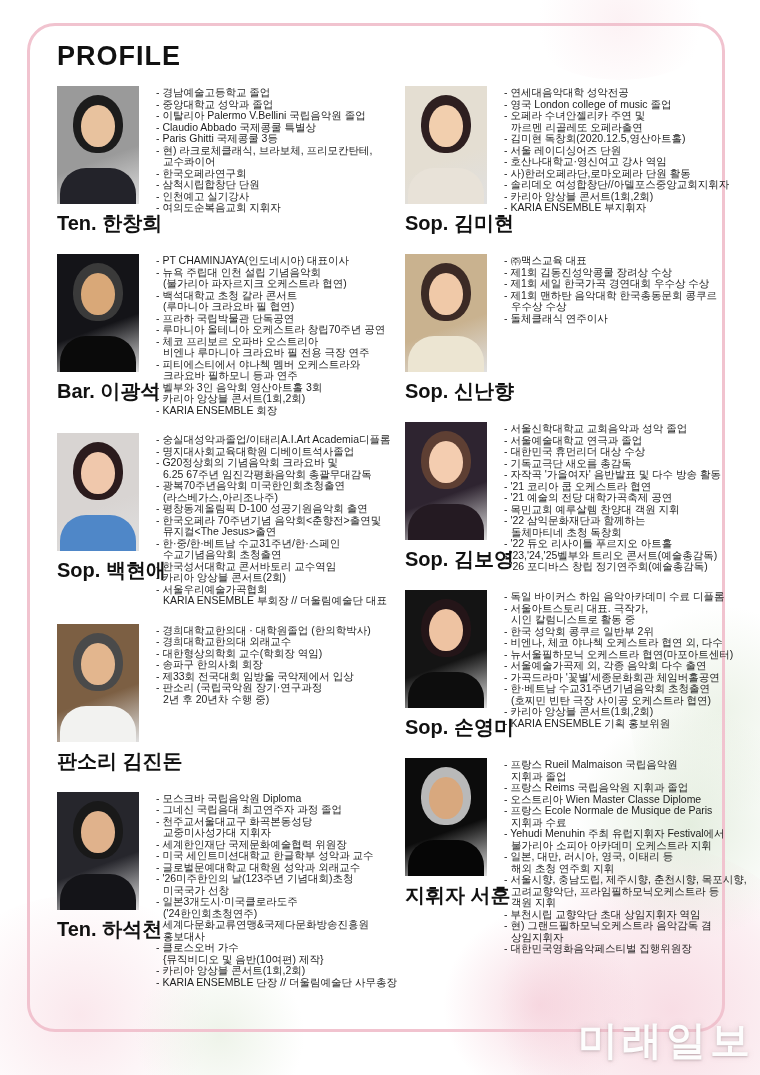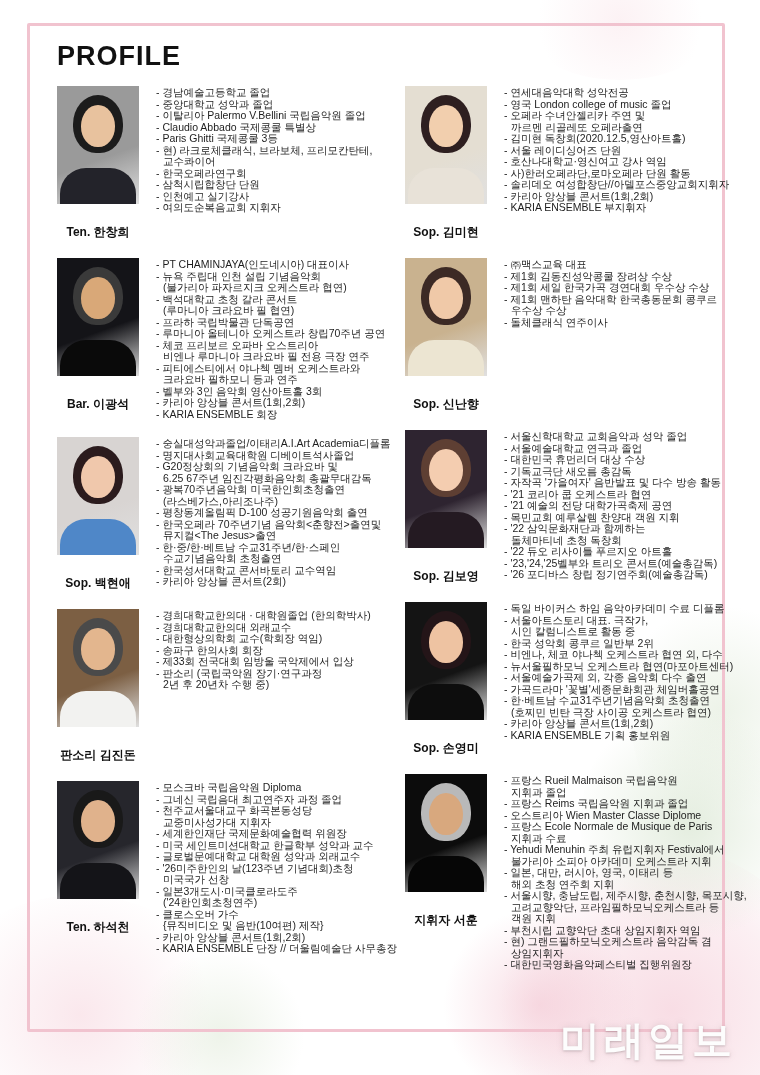--- a/index.html
+++ b/index.html
@@ -20,21 +20,21 @@
     background:radial-gradient(circle at 50% 50%, rgba(247,216,224,.6) 0%, rgba(247,216,224,0) 68%);}
   .fl-bl2{left:120px;bottom:-40px;width:200px;height:160px;
     background:radial-gradient(circle at 50% 50%, rgba(224,234,216,.55) 0%, rgba(224,234,216,0) 66%);}
   .fl-r1{right:-50px;top:580px;width:180px;height:260px;
     background:radial-gradient(circle at 50% 50%, rgba(222,233,214,.55) 0%, rgba(222,233,214,0) 66%);}
   .fl-t1{right:40px;top:-40px;width:200px;height:120px;
     background:radial-gradient(circle at 50% 50%, rgba(248,222,228,.4) 0%, rgba(248,222,228,0) 70%);}
 
   .frame{
     position:absolute; left:27px; top:23px; width:698px; height:1009px;
-    border:3px solid #f1c3cf; border-radius:2px; z-index:1;
+    border:3px solid #f1c3cf; border-radius:28px; z-index:1;
     box-sizing:border-box;
   }
   .page-title{
     font-size:27px; font-weight:bold; letter-spacing:1px; color:#111;
     margin:15px 0 14px 27px;
   }
   .columns{display:flex; gap:12px; padding:0 8px 0 27px;}
   .col{display:flex; flex-direction:column;}
   .col-left{width:336px;}
   .col-right{width:344px;}
@@ -45,33 +45,33 @@
     position:relative; width:82px; height:118px; overflow:hidden;
     background:linear-gradient(160deg, var(--bg) 0%, var(--bg) 60%, rgba(0,0,0,.12) 100%);
   }
   .ph-hair{position:absolute; top:9px; left:50%; transform:translateX(-50%);
     width:50px; height:58px; border-radius:50% 50% 46% 46%; background:var(--hair);}
   .ph-face{position:absolute; top:19px; left:50%; transform:translateX(-50%);
     width:34px; height:42px; border-radius:50% 50% 48% 48%; background:var(--skin);}
   .ph-body{position:absolute; bottom:-14px; left:50%; transform:translateX(-50%);
     width:76px; height:50px; border-radius:26px 26px 0 0; background:var(--top);}
   .pname{
-    margin-top:20px; font-weight:bold; font-size:12px; color:#111; white-space:nowrap;
+    margin-top:6px; font-weight:bold; font-size:20px; color:#111; white-space:nowrap;
   }
   .bio{
     flex:1; list-style:none; margin:1px 8px 0; padding:0;
     font-size:10.5px; line-height:11.5px; color:#1d1d1d;
   }
   .bio li{margin:0; padding:0;}
   .bio .first{white-space:nowrap;}
   .bio .first::before{content:"- ";}
   .bio .cont{white-space:nowrap; padding-left:7px;}
 
   .watermark{
-    position:absolute; right:24px; bottom:7px; z-index:2;
+    position:absolute; right:6px; bottom:7px; z-index:2;
     font-size:40px; font-weight:bold; letter-spacing:4px; color:#fdfdfd;
     text-shadow:0 1px 2px rgba(120,100,105,.35), 0 0 6px rgba(150,130,135,.25);
   }
 </style>
 </head>
 <body>
 
 <div class="page">
   <div class="fl fl-t1"></div>
   <div class="fl fl-r1"></div>
@@ -210,20 +210,24 @@
               <li>
                 <div class="first">한·중/한·베트남 수교31주년/한·스페인</div>
                 <div class="cont">수교기념음악회 초청출연</div>
               </li>
               <li>
                 <div class="first">한국성서대학교 콘서바토리 교수역임</div>
               </li>
               <li>
                 <div class="first">카리아 앙상블 콘서트(2회)</div>
               </li>
+              <li>
+                <div class="first">서울우리예술가곡협회</div>
+                <div class="cont">KARIA ENSEMBLE 부회장 // 더울림예술단 대표</div>
+              </li>
             </ul>
   </section>
 
   <section class="profile">
     <div class="photo-col">
       <div class="photo" style="--bg: #7c5f43; --hair: #4a4a4a; --skin: #e3b68e; --top: #f2f2f0;">
         <div class="ph-hair"></div>
         <div class="ph-face"></div>
         <div class="ph-body"></div>
       </div>
@@ -281,20 +285,24 @@
               <li>
                 <div class="first">글로벌문예대학교 대학원 성악과 외래교수</div>
               </li>
               <li>
                 <div class="first">'26미주한인의 날(123주년 기념대회)초청</div>
                 <div class="cont">미국국가 선창</div>
               </li>
               <li>
                 <div class="first">일본3개도시·미국클로라도주</div>
                 <div class="cont">('24한인회초청연주)</div>
+              </li>
+              <li>
+                <div class="first">세계다문화교류연맹&amp;국제다문화방송진흥원</div>
+                <div class="cont">홍보대사</div>
               </li>
               <li>
                 <div class="first">클로스오버 가수</div>
                 <div class="cont">{뮤직비디오 및 음반(10여편) 제작}</div>
               </li>
               <li>
                 <div class="first">카리아 앙상블 콘서트(1회,2회)</div>
               </li>
               <li>
                 <div class="first">KARIA ENSEMBLE 단장 // 더울림예술단 사무총장</div>

